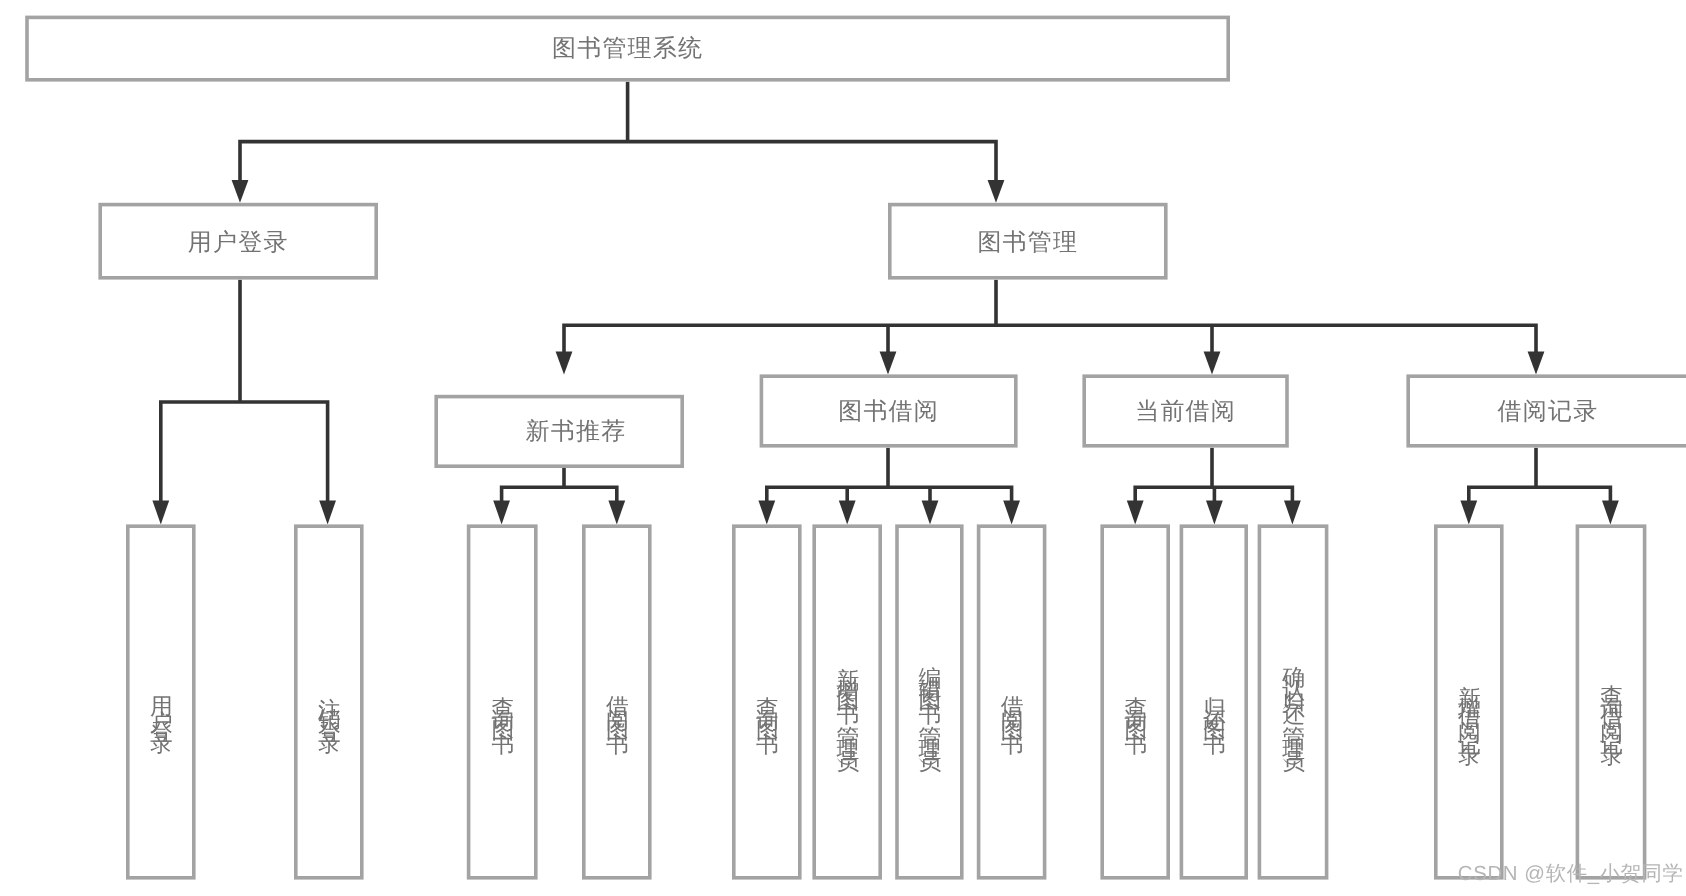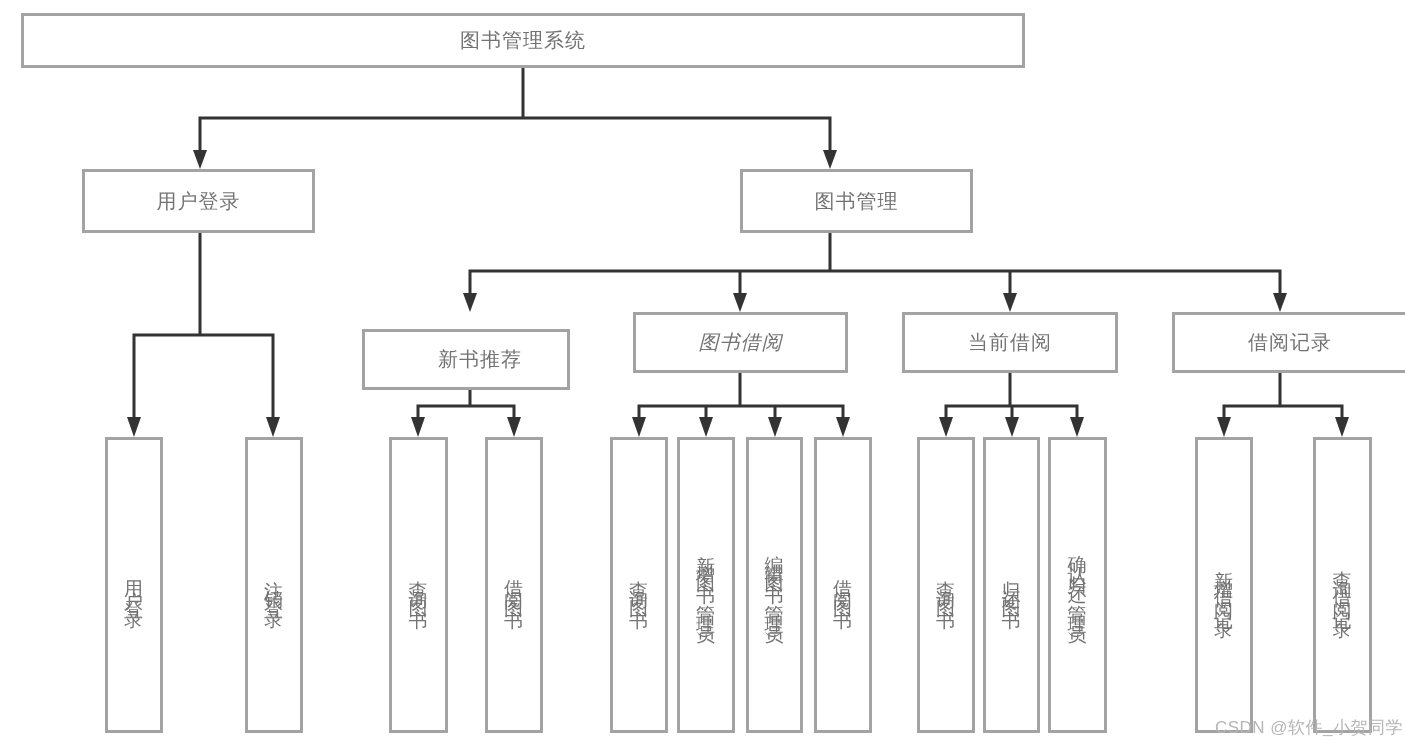--- a/index.html
+++ b/index.html
@@ -116,24 +116,24 @@
   <div class="box" style="left:82px; top:169px; width:233px; height:64px;">
     <span class="hlabel">用户登录</span>
   </div>
   <div class="box" style="left:712px; top:169px; width:233px; height:64px;margin-left:28px;">
     <span class="hlabel">图书管理</span>
   </div>
 
   <div class="box" style="left:362px; top:329px; width:208px; height:61px;padding-left:28px;">
     <span class="hlabel">新书推荐</span>
   </div>
-  <div class="box" style="left:633px; top:312px; width:215px; height:61px;font-style:italic;">
+  <div class="box" style="left:633px; top:312px; width:215px; height:61px;">
     <span class="hlabel">图书借阅</span>
   </div>
-  <div class="box" style="left:902px; top:312px; width:216px; height:61px;">
+  <div class="box" style="left:902px; top:312px; width:172px; height:61px;">
     <span class="hlabel">当前借阅</span>
   </div>
   <div class="box" style="left:1172px; top:312px; width:236px; height:61px;">
     <span class="hlabel">借阅记录</span>
   </div>
 
   <div class="box leaf" style="left:105px; top:437px; width:58px; height:296px;">
     <span class="vlabel">用户登录</span>
   </div>
   <div class="box leaf" style="left:245px; top:437px; width:58px; height:296px;">

